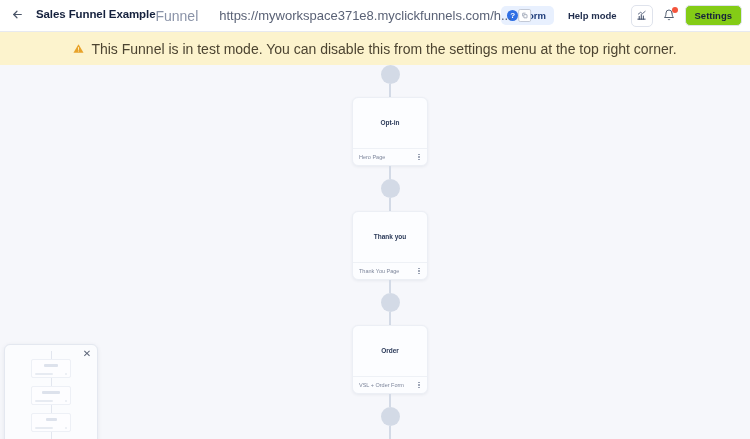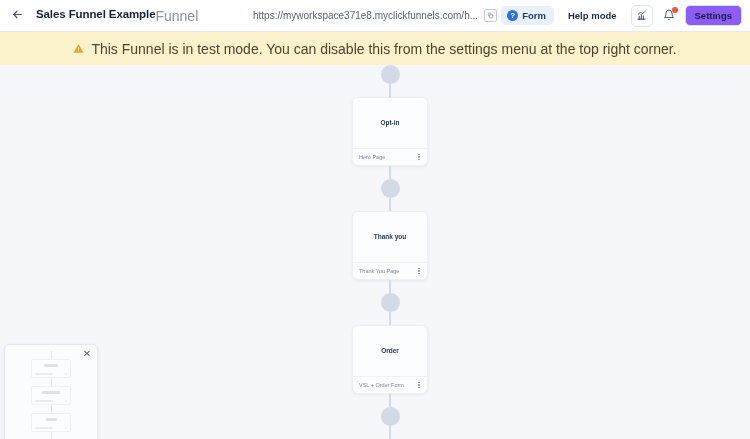--- a/index.html
+++ b/index.html
@@ -66,21 +66,21 @@
 
   .url-wrap {
     position: absolute;
     left: 50%;
     transform: translateX(-50%);
     display: flex;
     align-items: center;
     gap: 6px;
   }
   .url-text {
-    font-size: 10px;
+    font-size: 13px;
     color: #5a6276;
     white-space: nowrap;
   }
   .url-copy {
     width: 11px; height: 11px;
     border: 1px solid #c3c9d6;
     border-radius: 2px;
     display: flex;
     align-items: center;
     justify-content: center;
@@ -152,21 +152,21 @@
     width: 6px; height: 6px;
     border-radius: 50%;
     background: #f4543c;
   }
   .settings-btn {
     font-size: 9.5px;
     font-weight: bold;
     color: #16213d;
     border: 1px solid #dfe3ec;
     border-radius: 5px;
-    background: #8b5cf6;
+    background: #84cc16;
     padding: 4px 9px;
     cursor: pointer;
   }
 
   
   .banner {
     position: absolute;
     top: 32px; left: 0;
     width: 750px;
     height: 33px;

